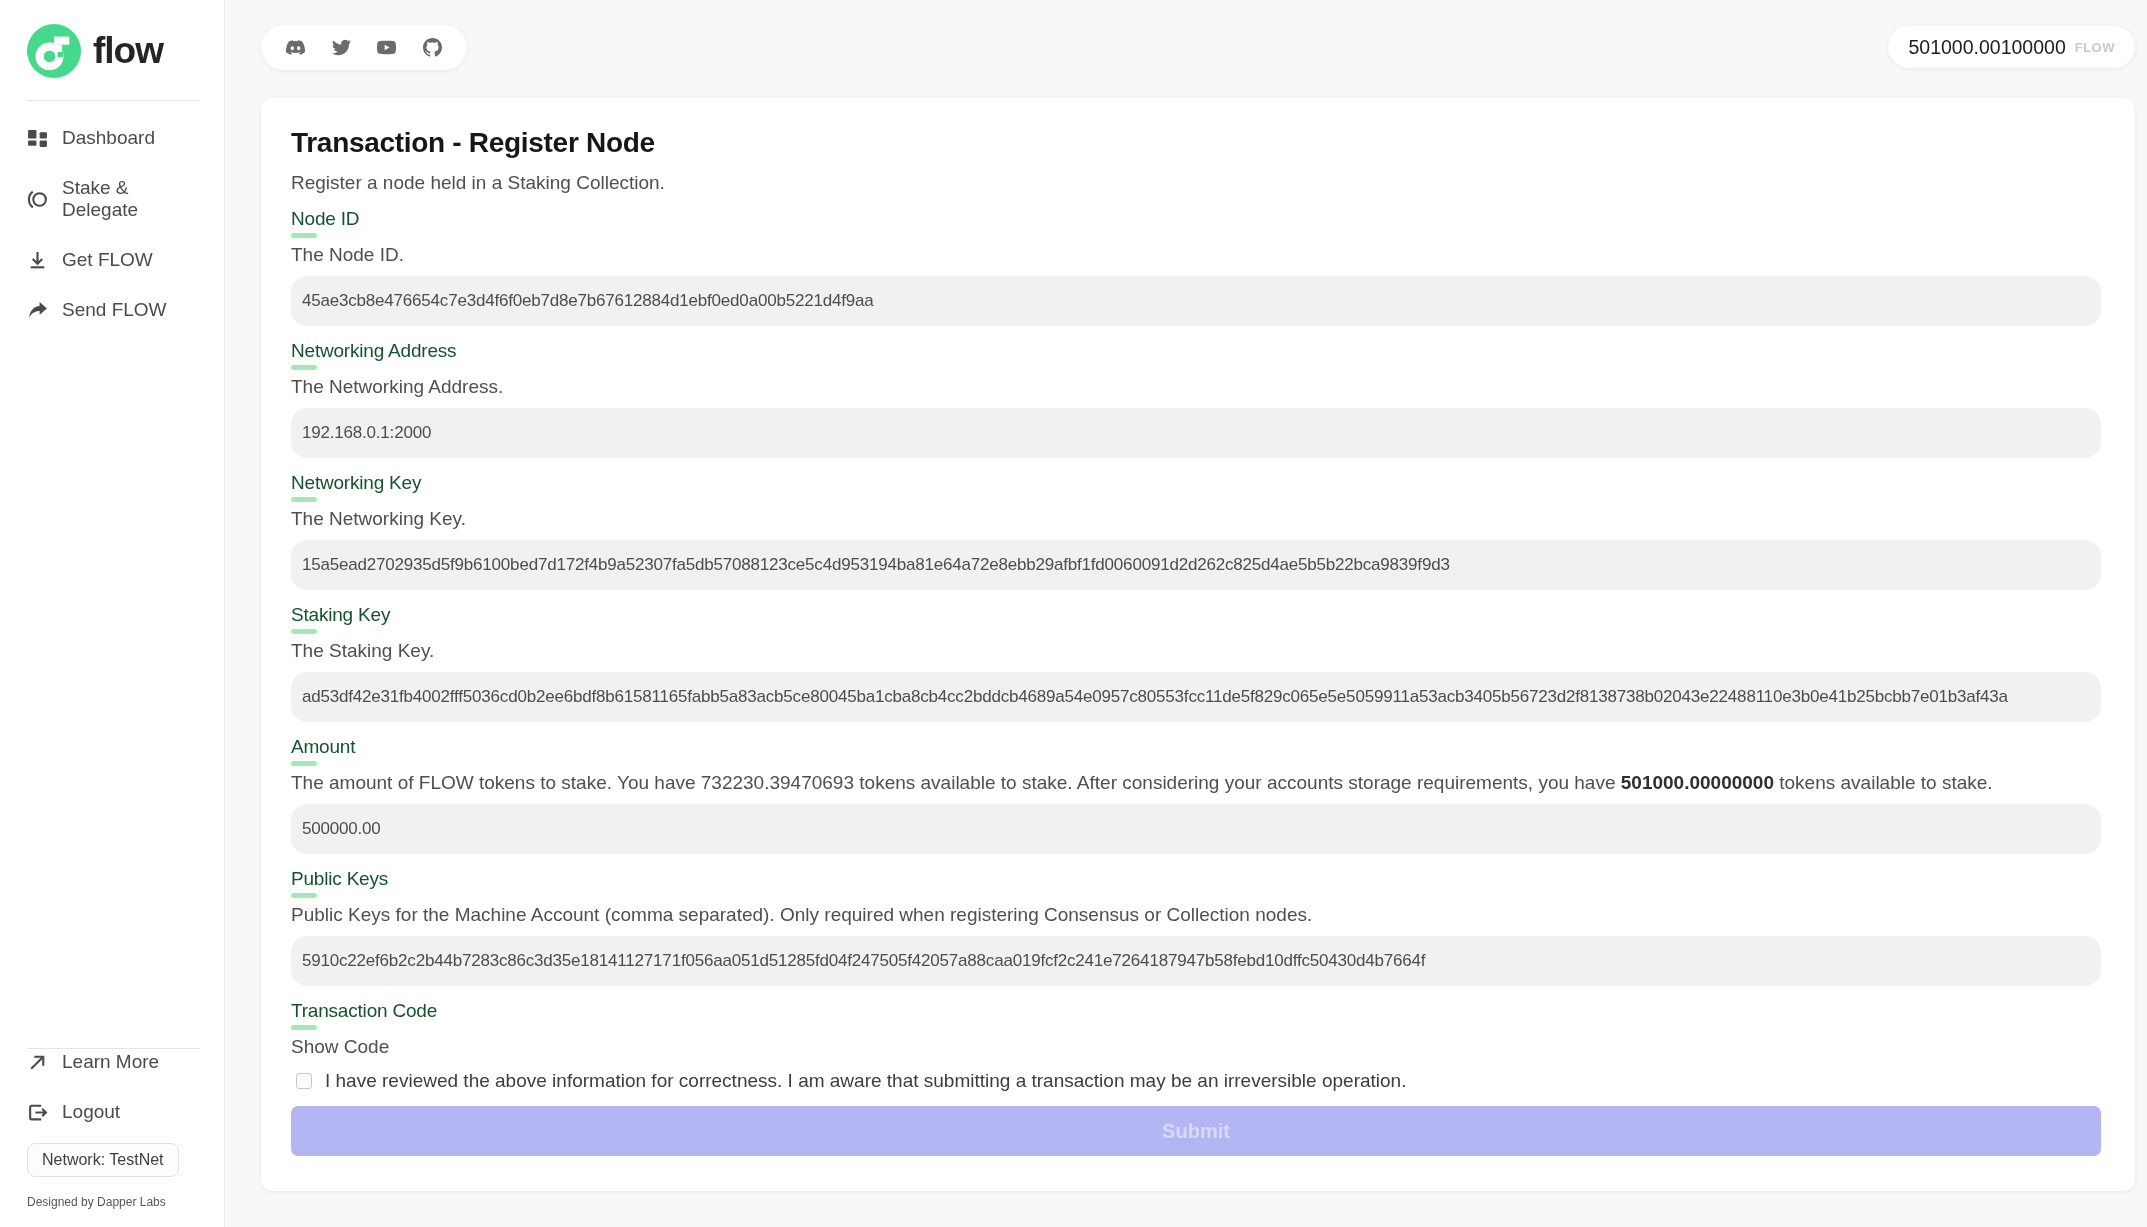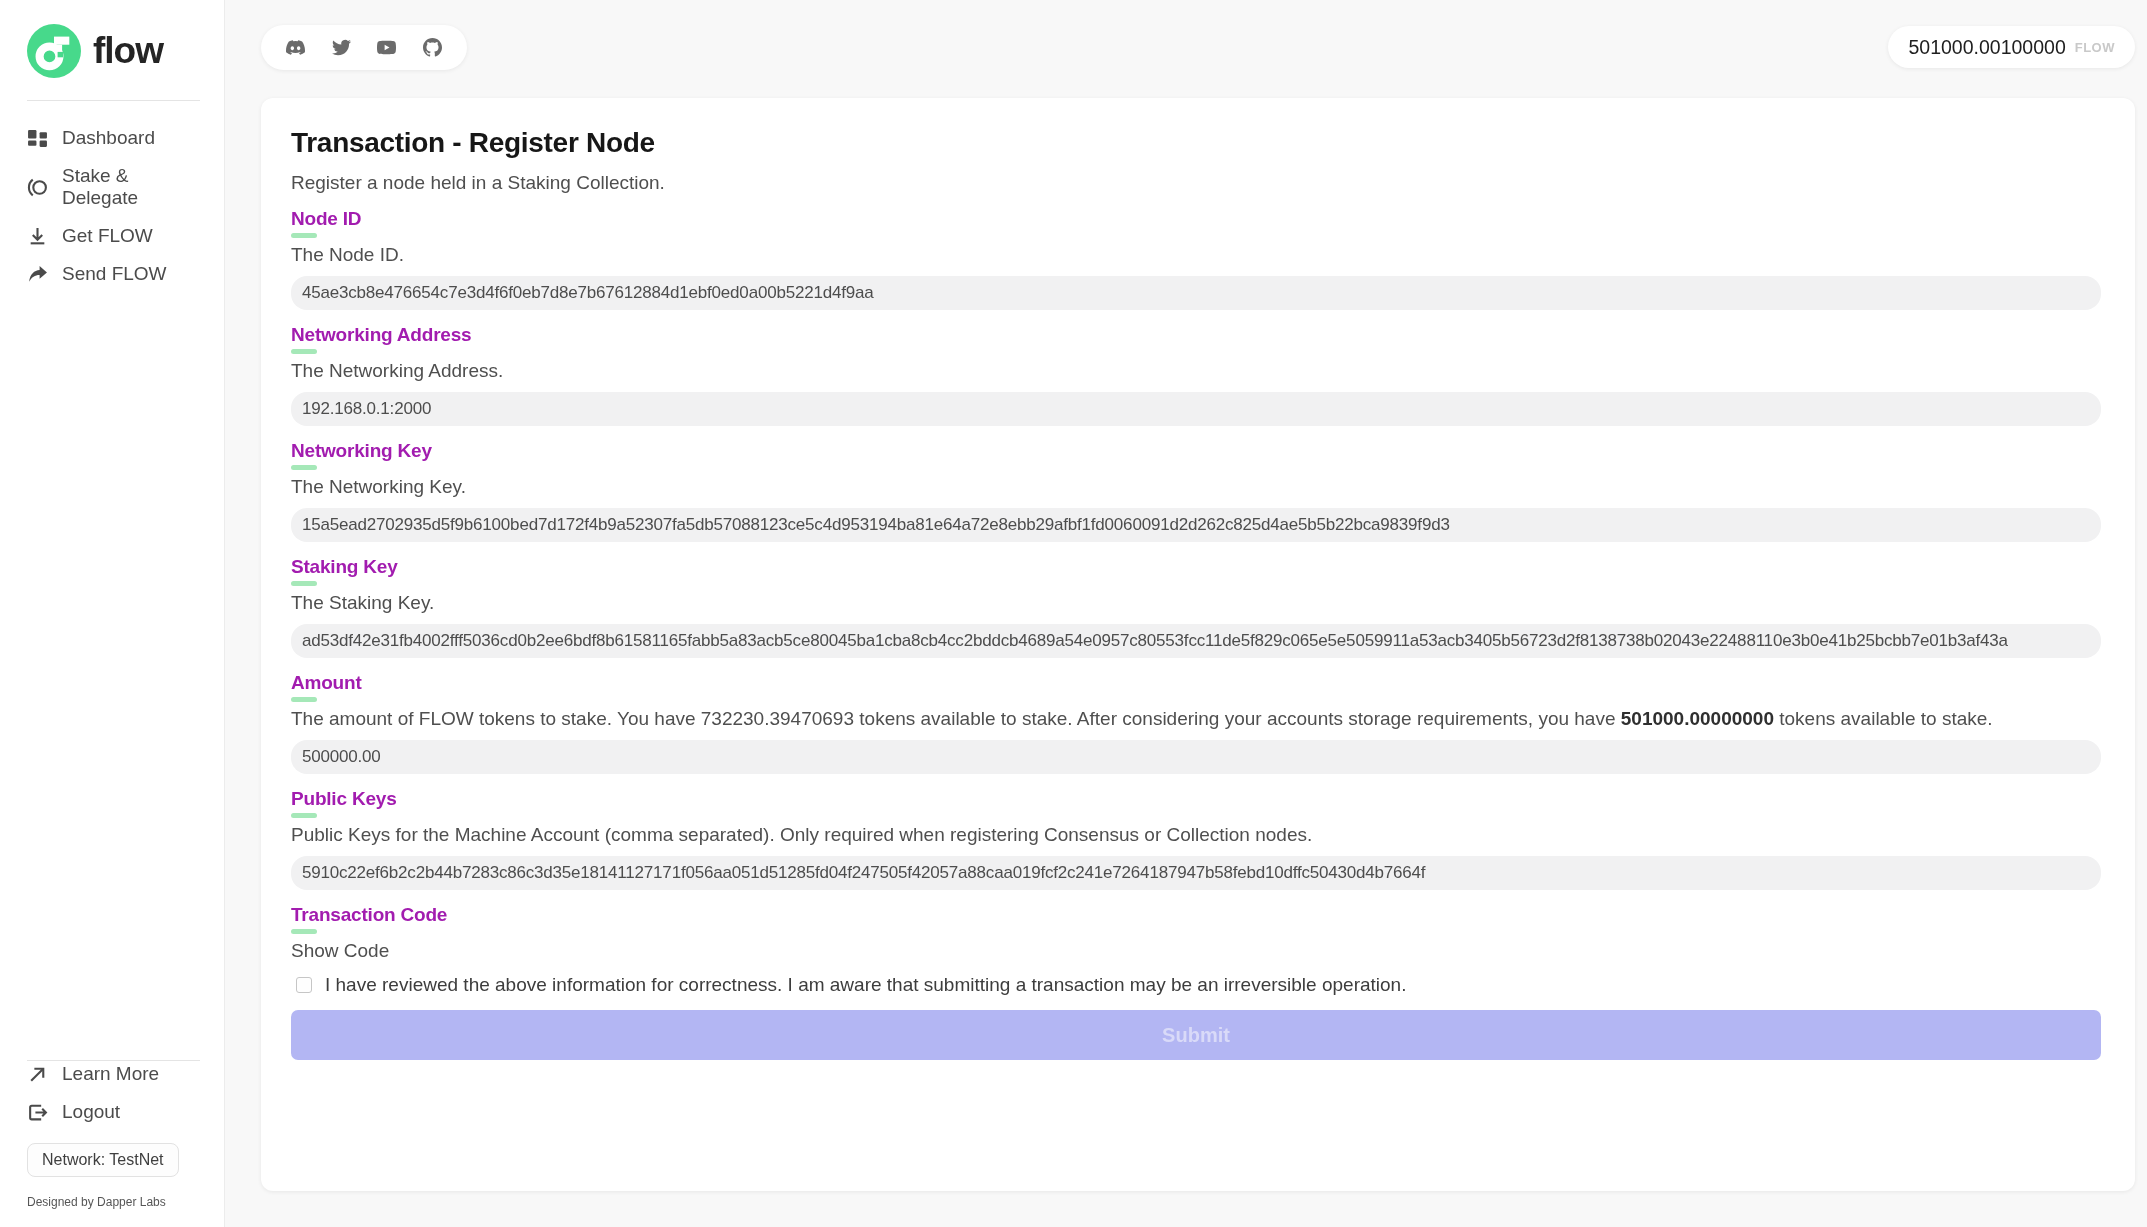--- a/index.html
+++ b/index.html
@@ -17,21 +17,21 @@
     width: 225px; min-width: 225px; height: 100%;
     background: #ffffff;
     border-right: 1px solid #ececec;
     display: flex; flex-direction: column;
     padding: 24px 24px 18px 27px;
   }
   .logo-row { display: flex; align-items: center; gap: 12px; }
   .logo-circle { width: 54px; height: 54px; }
   .logo-word { font-size: 37px; font-weight: bold; color: #242424; letter-spacing: -1px; }
   .side-divider { border: none; border-top: 1px solid #e4e4e4; margin: 22px 0 0 0; }
-  .nav { margin-top: 26px; display: flex; flex-direction: column; gap: 16px; }
+  .nav { margin-top: 26px; display: flex; flex-direction: column; gap: 28px; }
   .nav-item { display: flex; align-items: center; gap: 14px; cursor: pointer; }
   .nav-item svg { width: 21px; height: 21px; flex: none; }
   .nav-label { font-size: 19px; color: #4b4b4b; }
   .side-footer { margin-top: auto; }
   .side-footer .nav { margin-top: 2px; }
   .network-badge {
     margin-top: 20px; display: inline-block;
     border: 1px solid #e2e2e2; border-radius: 8px; background: #fdfdfd;
     padding: 7px 14px; font-size: 16px; color: #3f3f3f;
   }
@@ -58,26 +58,26 @@
   .card {
     margin-top: 28px; background: #fff; border-radius: 12px;
     box-shadow: 0 1px 4px rgba(0,0,0,0.07);
     padding: 29px 34px 28px 30px;
     height: 1093px;
   }
   .card h1 { font-size: 28px; font-weight: 800; color: #171717; letter-spacing: -0.3px; }
   .subtitle { margin-top: 13px; font-size: 19px; color: #4f4f4f; line-height: 22px; }
 
   .field { margin: 14px 0 7px 0; }
-  .field-label { font-size: 19px; font-weight: bold; color: #a21caf; line-height: 22px; letter-spacing: -0.2px; }
+  .field-label { font-size: 19px; font-weight: normal; color: #14532d; line-height: 22px; letter-spacing: -0.2px; }
   .label-underline { width: 26px; height: 5px; border-radius: 2.5px; background: #a5e8b8; margin-top: 3px; }
   .field-desc { margin-top: 6px; font-size: 19px; color: #4f4f4f; line-height: 22px; }
   .field-desc b { color: #2f2f2f; }
   .text-input {
-    margin-top: 10px; display: block; width: 100%; height: 34px;
+    margin-top: 10px; display: block; width: 100%; height: 50px;
     background: #f1f1f2; border: none; border-radius: 16px;
     padding: 0 11px; font-family: "Liberation Sans", "DejaVu Sans", sans-serif;
     font-size: 17px; color: #4d4d4d; letter-spacing: -0.2px;
     white-space: nowrap; overflow: hidden; outline: none;
   }
 
   .show-code { margin-top: 6px; font-size: 19px; color: #4f4f4f; line-height: 22px; cursor: pointer; display: inline-block; }
 
   .confirm-row { margin-top: 12px; display: flex; align-items: center; gap: 13px; padding-left: 5px; }
   .checkbox {

